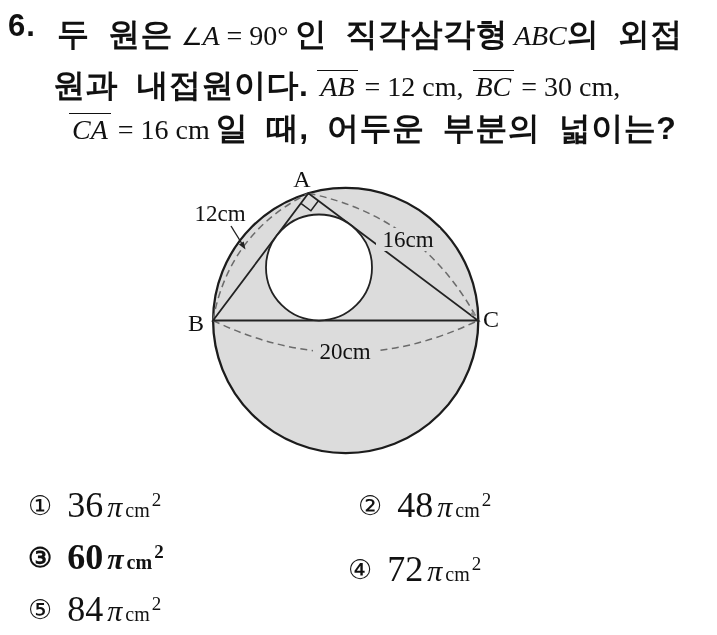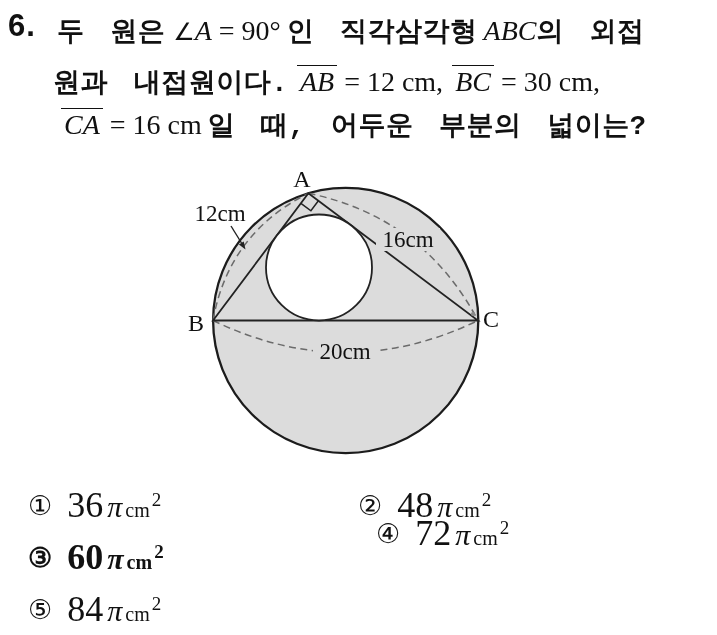--- a/index.html
+++ b/index.html
@@ -8,55 +8,55 @@
     font-family:"Liberation Sans",sans-serif;color:#111111;overflow:hidden;
   }
   .abs{position:absolute;}
   
   .q-number{left:8px;top:8px;font-size:31px;font-weight:bold;letter-spacing:1px;}
   
   .p-line{white-space:nowrap;}
   .line1{left:57px;top:13px;}
   .line2{left:53px;top:64px;}
   .line3{left:53px;top:107px;}
-  .ko{font-family:Liberation Mono, monospace;font-weight:bold;font-size:27px;word-spacing:9px;letter-spacing:0.5px;margin-top:24px;}
+  .ko{font-family:Liberation Sans, sans-serif;font-weight:bold;font-size:32px;word-spacing:9px;letter-spacing:0.5px;margin-top:24px;}
   .m{font-family:"Liberation Serif",serif;font-size:28px;font-weight:normal;text-align:right;}
   .mi{font-family:"Liberation Serif",serif;font-size:28px;font-style:italic;}
   .ang{font-family:"DejaVu Sans",sans-serif;font-size:24px;margin-left:8px;}
   .ov{font-family:"Liberation Serif",serif;font-size:28px;font-style:italic;
       display:inline-block;line-height:1.05;border-top:1.7px solid #111;
       padding:1px 3px 0 3px;margin-left:9px;text-align:center;}
   .gap{margin-left:6px;}
   
   svg{position:absolute;left:150px;top:160px;}
   svg text{text-anchor:middle;fill:#111111;font-family:"Liberation Serif",serif;}
   .vtx{font-size:24px;}
   .side{font-size:23px;}
   .dash{fill:none;stroke:#6b6b6b;stroke-width:1.5;stroke-dasharray:7 4.5;}
   
   .choice{position:absolute;white-space:nowrap;}
   .c1{left:28px;top:484px;}  .c2{left:358px;top:484px;}
-  .c3{left:28px;top:536px;font-weight:bold;}  .c4{left:348px;top:512px;margin-left:28px;}
+  .c3{left:28px;top:536px;font-weight:bold;}  .c4{left:348px;top:548px;}
   .c5{left:28px;top:588px;}
   .marker{font-family:"Liberation Serif",serif;font-size:27px;vertical-align:2px;}
   .cv{font-family:"Liberation Serif",serif;font-size:36px;margin-left:15px;}
   .pi{font-family:"Liberation Serif",serif;font-size:30px;font-style:italic;margin:0 3px 0 4px;}
   .cu{font-family:"Liberation Serif",serif;font-size:20px;}
   .sup{font-family:"Liberation Serif",serif;font-size:19px;position:relative;top:-11px;margin-left:2px;}
 </style>
 </head>
 <body>
 
 <div class="abs q-number">6.</div>
 
 <div class="abs p-line line1"><span class="ko">두 원은</span><span class="ang">∠</span><span class="mi">A</span><span class="m"> = 90°</span><span class="ko gap">인 직각삼각형</span><span class="mi gap">ABC</span><span class="ko">의 외접</span></div>
 
 <div class="abs p-line line2"><span class="ko">원과 내접원이다.</span><span class="ov">AB</span><span class="m"> = 12 cm,</span><span class="ov">BC</span><span class="m"> = 30 cm,</span></div>
 
-<div class="abs p-line line3"><span class="ov" style="margin-left:8px;">CA</span><span class="m"> = 16 cm</span><span class="ko gap">일 때, 어두운 부분의 넓이는?</span></div>
+<div class="abs p-line line3"><span class="ov" style="margin-left:16px;">CA</span><span class="m"> = 16 cm</span><span class="ko gap">일 때, 어두운 부분의 넓이는?</span></div>
 
 <svg width="430" height="315" viewBox="150 160 430 315">
 
   <circle cx="345.7" cy="320.5" r="132.6" stroke="#1c1c1c" stroke-width="2.3" fill="#dcdcdc"></circle>
 
   <path class="dash" d="M213 320.5 Q345.5 384.5 478 320.5"></path>
   <path class="dash" d="M213 320.5 Q228.7 233 308.4 193.3"></path>
   <path class="dash" d="M308.4 193.3 Q423 217 478 320.5"></path>
 
   <path d="M213 320.5 L308.4 193.3 L478 320.5 Z" fill="none" stroke="#222222" stroke-width="1.8"></path>

